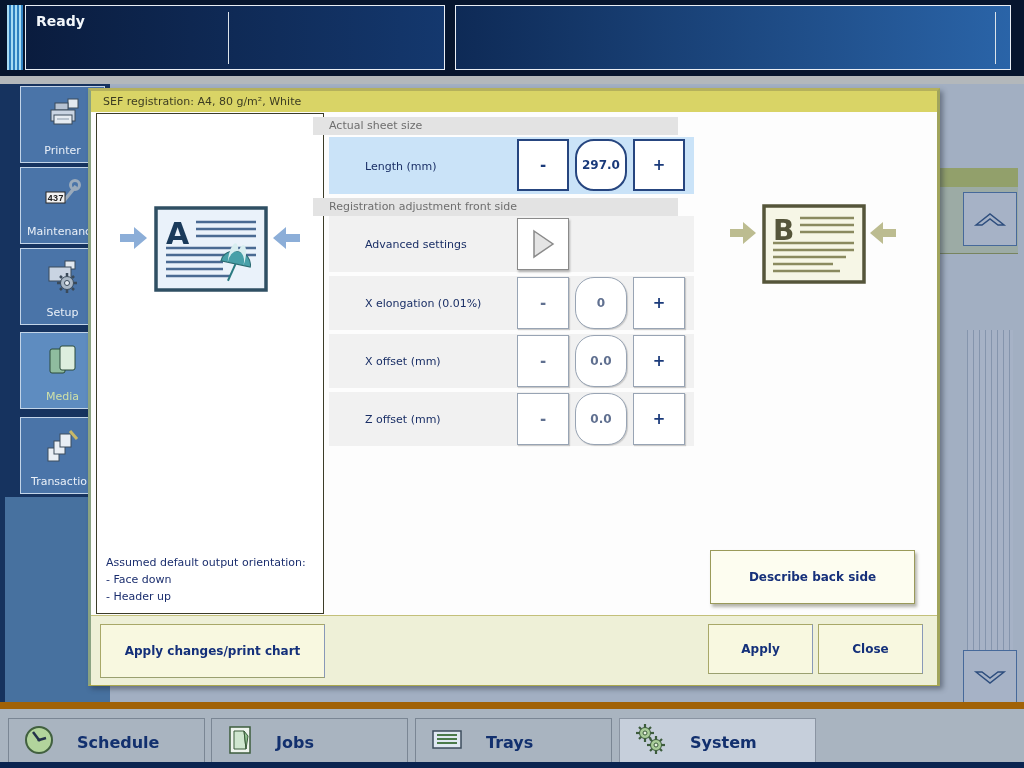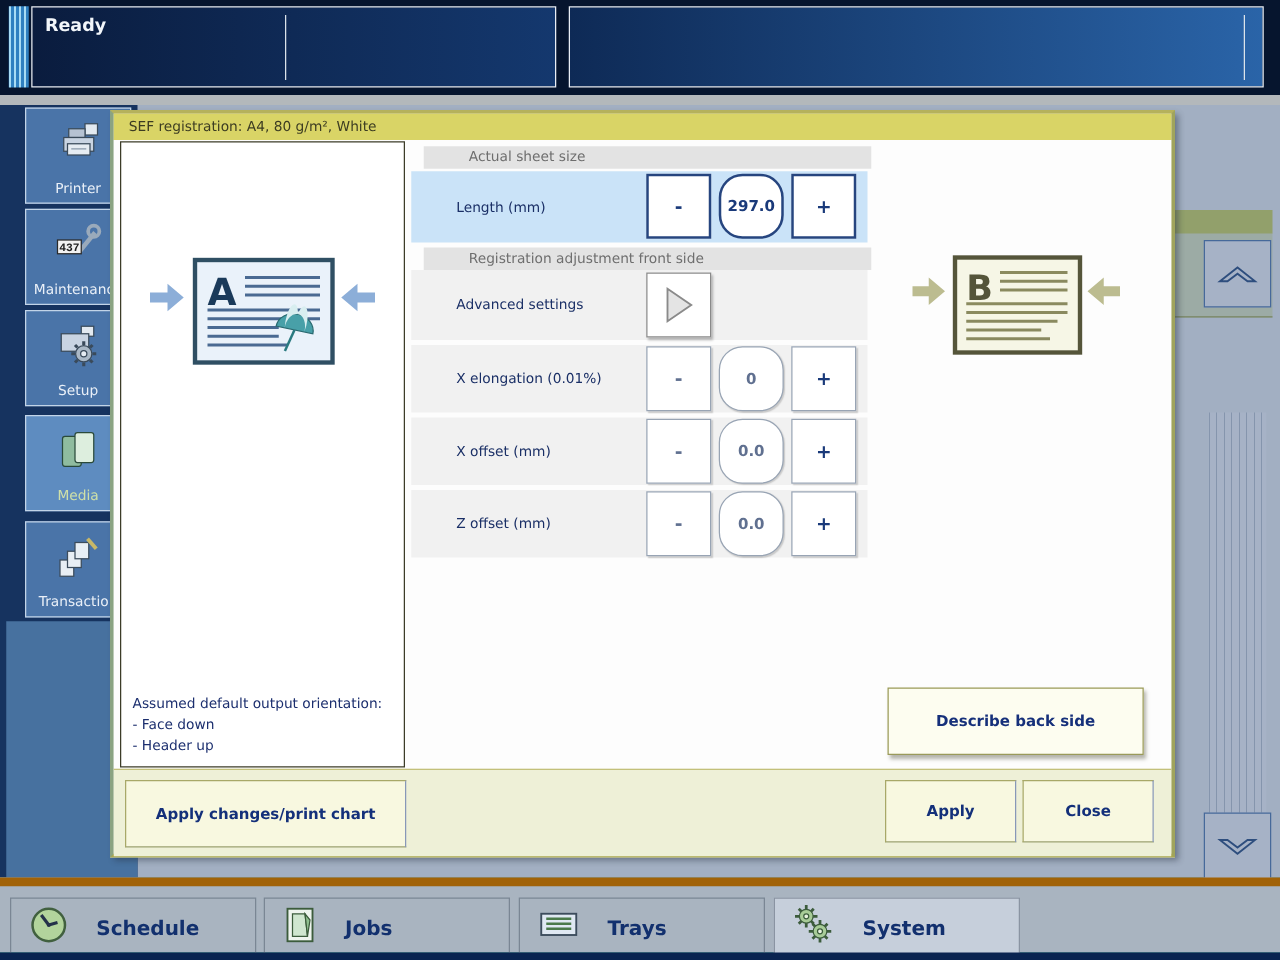--- a/index.html
+++ b/index.html
@@ -1,18 +1,18 @@
 <!DOCTYPE html>
 <html><head>
 <meta charset="utf-8">
 <style>
   * { margin:0; padding:0; box-sizing:border-box; }
   html,body { width:1024px; height:768px; }
   body { font-family:"DejaVu Sans", sans-serif; }
-  #screen { position:relative; width:1024px; height:768px; background:#0f766e; overflow:hidden; }
+  #screen { position:relative; width:1024px; height:768px; background:#fde047; overflow:hidden; }
 
   
   .topbar { position:absolute; left:0; top:0; width:1024px; height:76px; background:#06152e; }
   .stripes { position:absolute; left:7px; top:5px; width:16px; height:65px;
              background:repeating-linear-gradient(90deg,#a8dcf4 0 2px,#2f80c0 2px 4px); }
   .statuspanel { position:absolute; top:5px; height:65px; border:1px solid #e9eef5; }
   .statuspanel.left  { left:25px;  width:420px; background:linear-gradient(90deg,#0a1c3e,#14386e); }
   .statuspanel.right { left:455px; width:556px; background:linear-gradient(90deg,#0e2a56,#2a64a8); }
   .status-text { position:absolute; left:10px; top:7px; color:#f2f6fa; font-size:14px; font-weight:bold; }
   .vdivider { position:absolute; top:6px; width:1px; height:52px; background:#dbe3ea; }
@@ -54,22 +54,22 @@
             box-shadow:3px 3px 5px rgba(35,45,60,0.45); }
   .dlg-title { height:21px; background:#d9d466; color:#3c3c22; font-size:11px; line-height:21px; padding-left:12px; }
   .dlg-body { position:relative; width:100%; height:503px; background:#fdfdfd; }
   .dlg-bottom { position:relative; width:100%; height:70px; background:#eef0d7; border-top:1px solid #c3c07a; }
 
   .panel-left { position:absolute; left:5px; top:1px; width:228px; height:501px; background:#ffffff; border:1px solid #3c3c28; }
   .panel-right { position:absolute; left:606px; top:1px; width:231px; height:501px; background:#fdfdfd; }
   .sheetfig { position:absolute; left:50%; top:88px; transform:translateX(-50%); }
   .note { position:absolute; left:9px; top:440px; font-size:11px; color:#1b2e6e; line-height:17px; }
 
-  .sechdr { position:absolute; left:248px; width:365px; height:18px; background:#e3e3e3;
-            color:#6e6e6e; font-size:11px; line-height:18px; padding-left:36px; }
+  .sechdr { position:absolute; left:222px; width:365px; height:18px; background:#e3e3e3;
+            color:#6e6e6e; font-size:11px; line-height:18px; padding-left:16px; }
   .row { position:absolute; left:238px; width:365px; }
   .row .rlabel { position:absolute; left:36px; top:50%; transform:translateY(-50%); font-size:11px; color:#1a2f66; }
   .spinbtn { position:absolute; width:52px; height:52px; background:#ffffff; display:flex; align-items:center; justify-content:center;
              font-weight:bold; color:#1a3a7a; }
   .row-blue { background:#cae3f8;padding-left:20px; }
   .row-blue .spinbtn { border:2px solid #26457f; top:2px; }
   .row-gray { background:#f1f1f1; }
   .row-gray .spinbtn { border:1px solid #98a4b4; top:1px; box-shadow:1px 1px 1px #c8c8c8; }
   .sp-minus { left:188px; font-size:15px; }
   .sp-value { left:246px; font-size:12px;border-radius:19px; }

